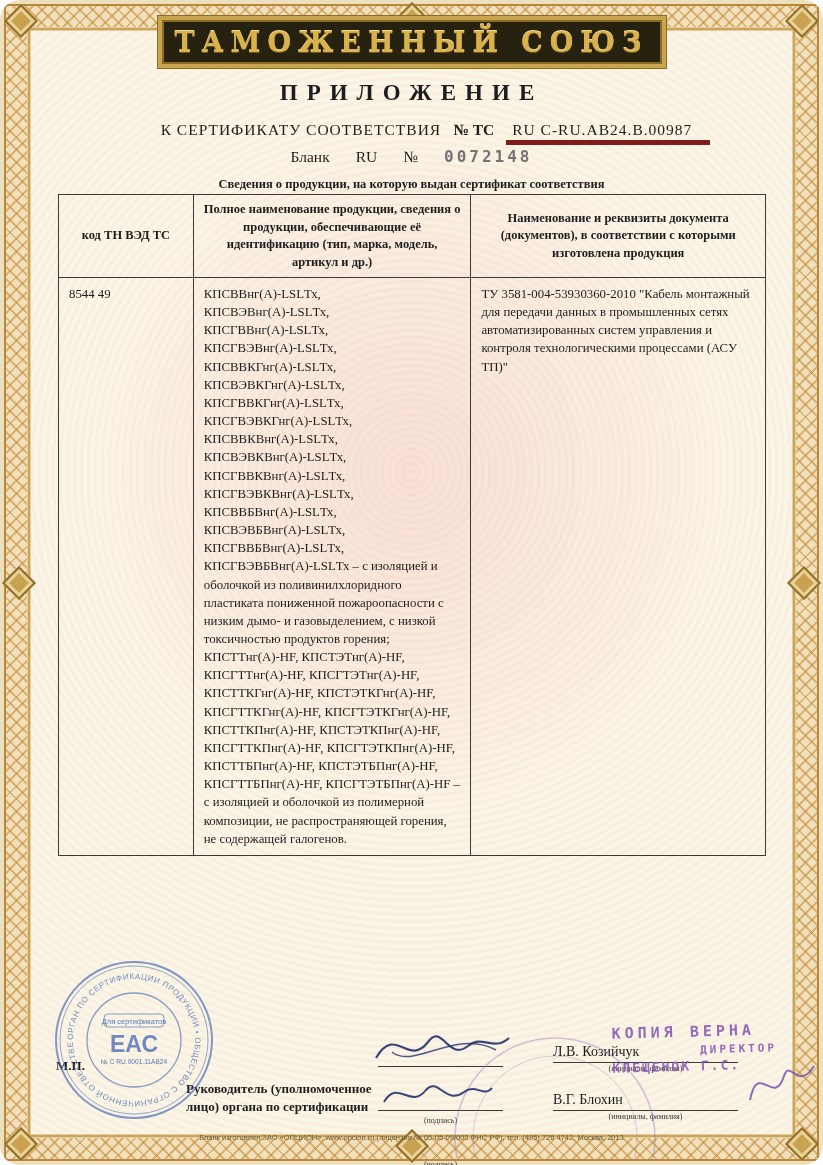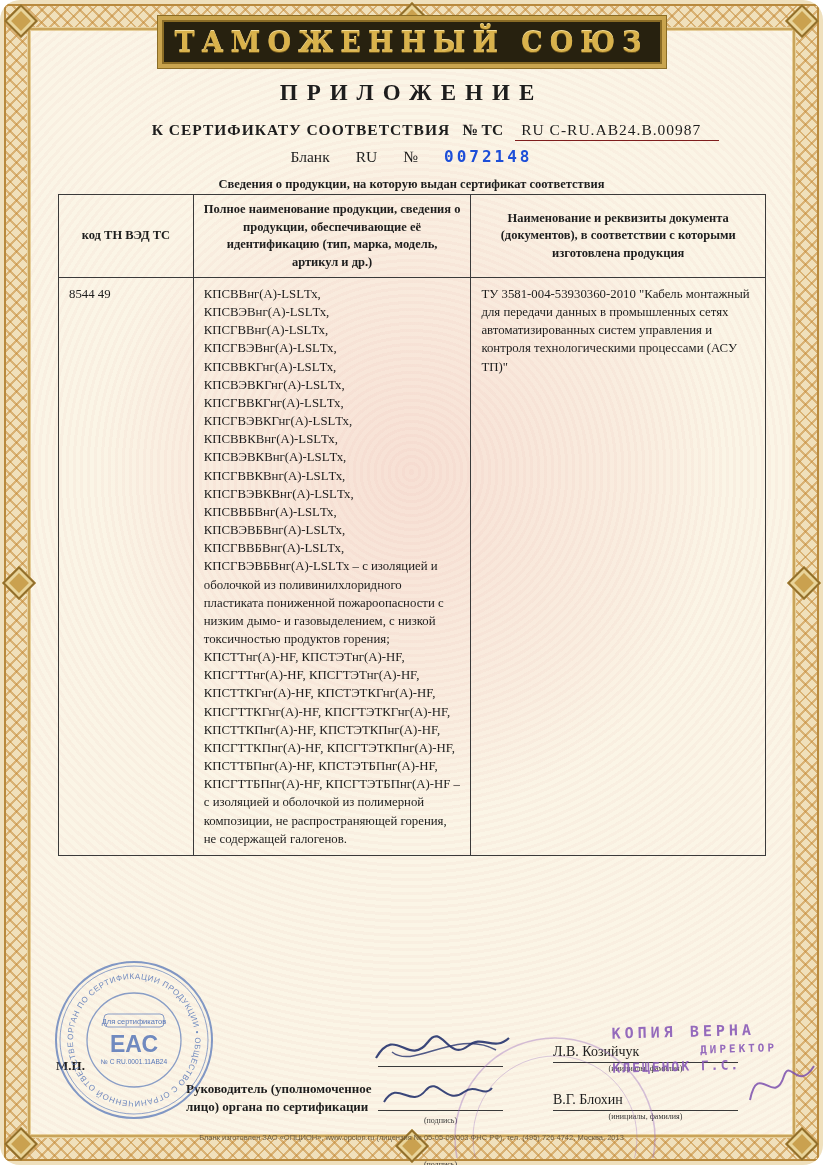--- a/index.html
+++ b/index.html
@@ -59,32 +59,32 @@
 
   .doc-title {
     position:absolute; top:80px; left:0; width:100%;
     text-align:center; font-size:23px; font-weight:bold; letter-spacing:9px;
   }
   .cert-line {
     position:absolute; top:121px; left:0; width:100%;
     display:flex; justify-content:center; align-items:baseline; gap:12px;
     font-size:15.5px;
   }
-  .cert-label { font-weight:bold; letter-spacing:1px;margin-left:48px; }
+  .cert-label { font-weight:normal; letter-spacing:1px;margin-left:48px; }
   .cert-no-label { font-weight:bold;text-align:center; }
-  .cert-value { border-bottom:1px solid #7f1d1d; padding:0 18px 1px 6px; letter-spacing:1px; }
+  .cert-value { border-bottom:5px solid #7f1d1d; padding:0 18px 1px 6px; letter-spacing:1px; }
   .series-line {
     position:absolute; top:147px; left:0; width:100%;
     display:flex; justify-content:center; align-items:baseline; gap:26px;
     font-size:15.5px;
   }
   .series-no { font-size:15.5px; }
   .form-number {
     font-family:"DejaVu Sans Mono", monospace; font-weight:bold;
-    color:#1d4ed8; font-size:16px; letter-spacing:3px;
+    color:#737373; font-size:16px; letter-spacing:3px;
   }
 
   .table-caption {
     position:absolute; top:177px; left:0; width:100%;
     text-align:center; font-size:12.5px; font-weight:bold;
   }
   table.product-table {
     position:absolute; top:194px; left:58px; width:708px;
     border-collapse:collapse; background:transparent; z-index:2;
   }

